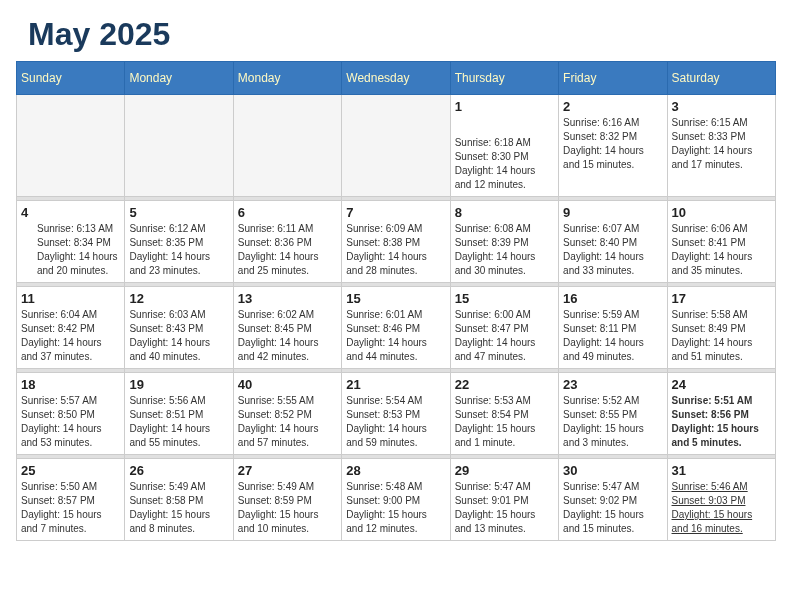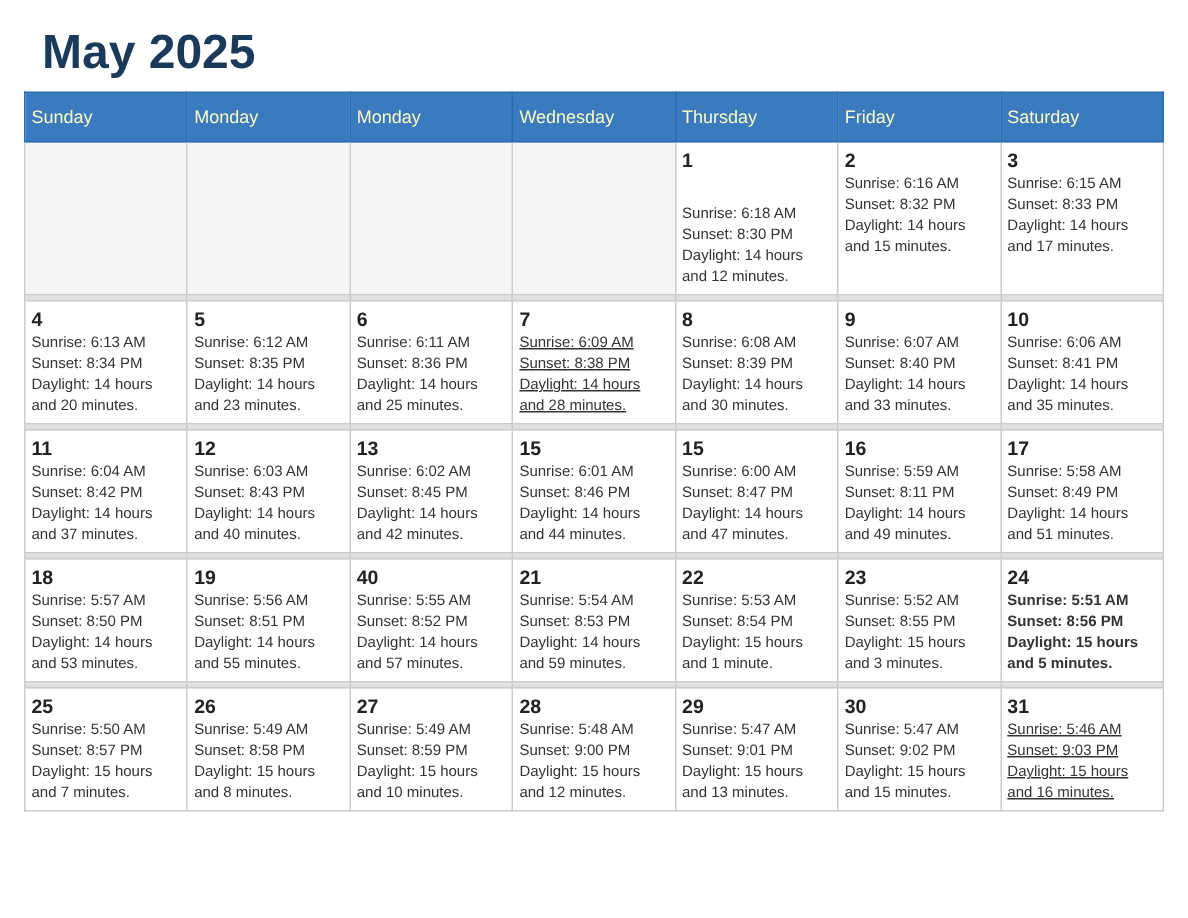--- a/index.html
+++ b/index.html
@@ -134,42 +134,42 @@
         <td style="padding: 0px; height: 4px; background: rgb(224, 224, 224); border: 1px solid rgb(204, 204, 204);"></td>
         <td style="padding: 0px; height: 4px; background: rgb(224, 224, 224); border: 1px solid rgb(204, 204, 204);"></td>
         <td style="padding: 0px; height: 4px; background: rgb(224, 224, 224); border: 1px solid rgb(204, 204, 204);"></td>
         <td style="padding: 0px; height: 4px; background: rgb(224, 224, 224); border: 1px solid rgb(204, 204, 204);"></td>
         <td style="padding: 0px; height: 4px; background: rgb(224, 224, 224); border: 1px solid rgb(204, 204, 204);"></td>
         <td style="padding: 0px; height: 4px; background: rgb(224, 224, 224); border: 1px solid rgb(204, 204, 204);"></td>
       </tr>
       <tr>
         <td>
           <div class="day-number">4</div>
-          <div class="day-info" style="white-space: pre-line;">Sunrise: 6:13 AM
+          <div class="day-info" style="white-space: pre-line; margin-left: 16px;">Sunrise: 6:13 AM
 Sunset: 8:34 PM
 Daylight: 14 hours
 and 20 minutes.</div>
         </td>
         <td>
           <div class="day-number">5</div>
           <div class="day-info" style="white-space: pre-line;">Sunrise: 6:12 AM
 Sunset: 8:35 PM
 Daylight: 14 hours
 and 23 minutes.</div>
         </td>
         <td>
           <div class="day-number">6</div>
           <div class="day-info" style="white-space: pre-line;">Sunrise: 6:11 AM
 Sunset: 8:36 PM
 Daylight: 14 hours
 and 25 minutes.</div>
         </td>
         <td>
           <div class="day-number">7</div>
-          <div class="day-info" style="white-space: pre-line; text-decoration: underline;">Sunrise: 6:09 AM
+          <div class="day-info" style="white-space: pre-line;">Sunrise: 6:09 AM
 Sunset: 8:38 PM
 Daylight: 14 hours
 and 28 minutes.</div>
         </td>
         <td>
           <div class="day-number">8</div>
           <div class="day-info" style="white-space: pre-line;">Sunrise: 6:08 AM
 Sunset: 8:39 PM
 Daylight: 14 hours
 and 30 minutes.</div>

